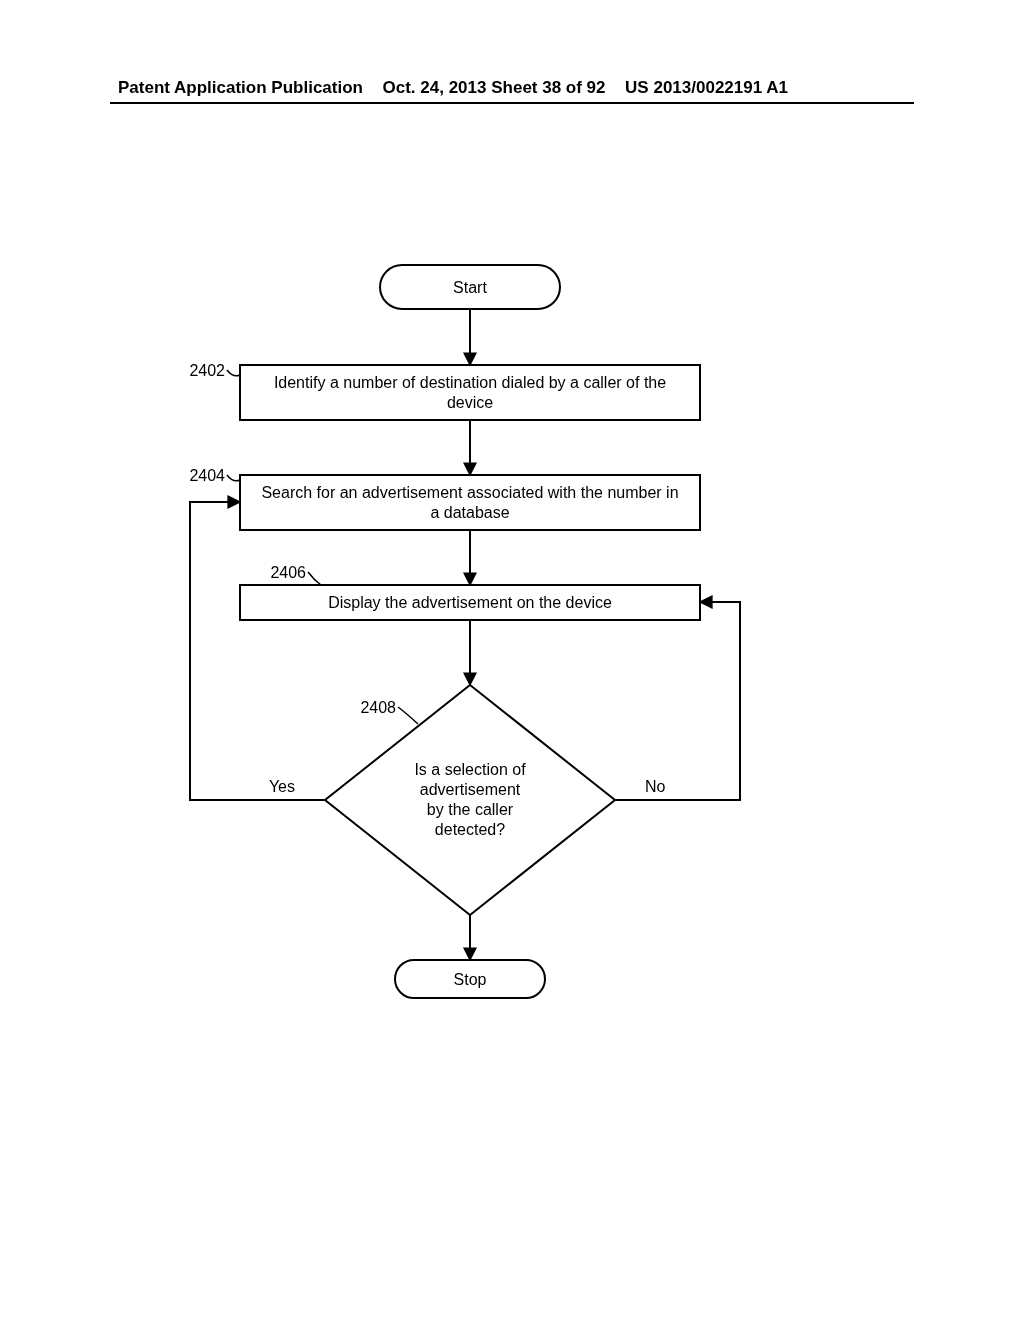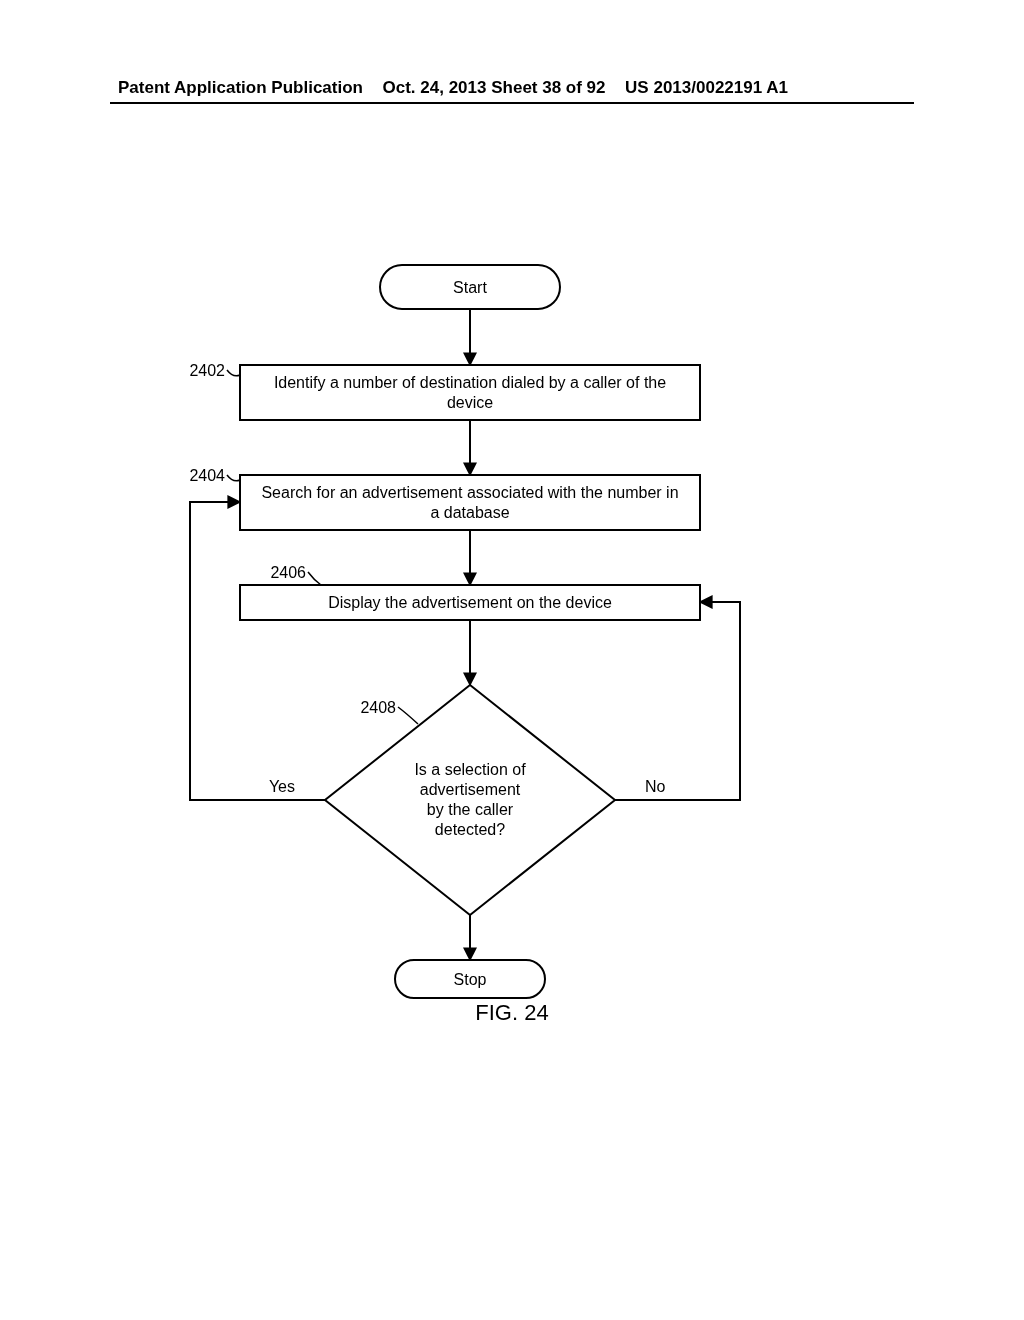--- a/index.html
+++ b/index.html
@@ -128,15 +128,14 @@
     <polyline points="615,680 740,680 740,482 700,482" fill="none" stroke="#000" stroke-width="2" marker-end="url(#arrow)"></polyline>
 
     <line x1="470" y1="795" x2="470" y2="840" stroke="#000" stroke-width="2" marker-end="url(#arrow)"></line>
 
     <g>
       <rect x="395" y="840" rx="19" ry="19" width="150" height="38" fill="#fff" stroke="#000" stroke-width="2"></rect>
       <text class="svgtext" x="470" y="865" text-anchor="middle">Stop</text>
     </g>
   </svg>
 
-  <div class="fig-label">FIG. 24</div>
 
 </div>
 
 </body></html>

